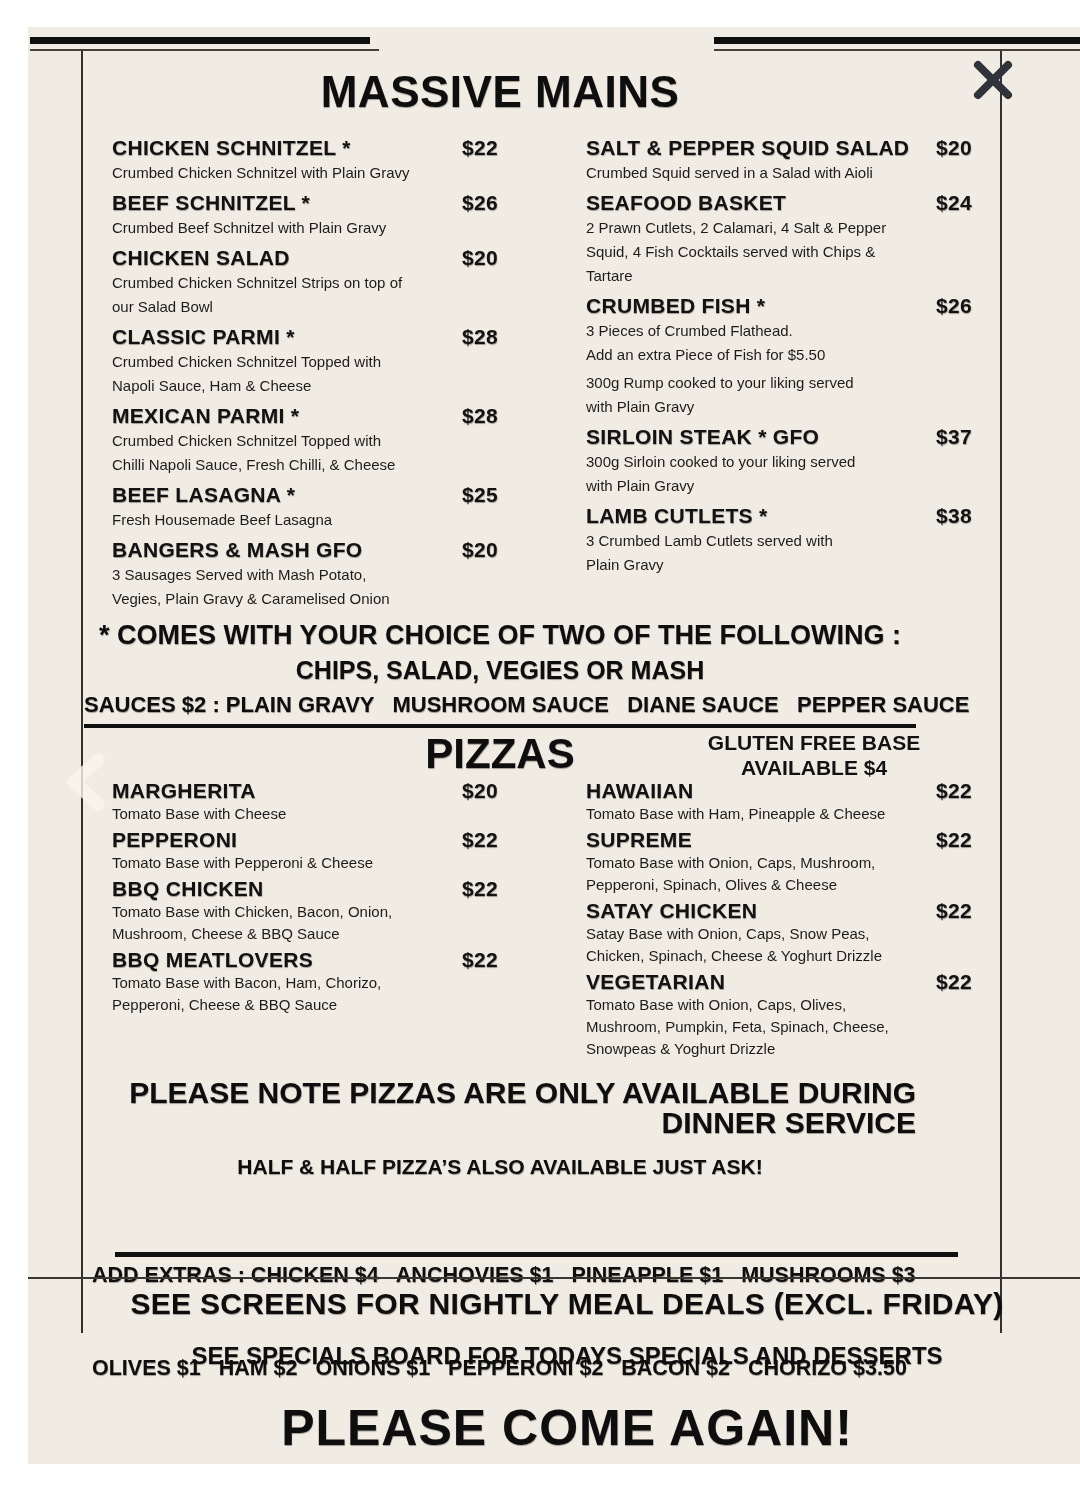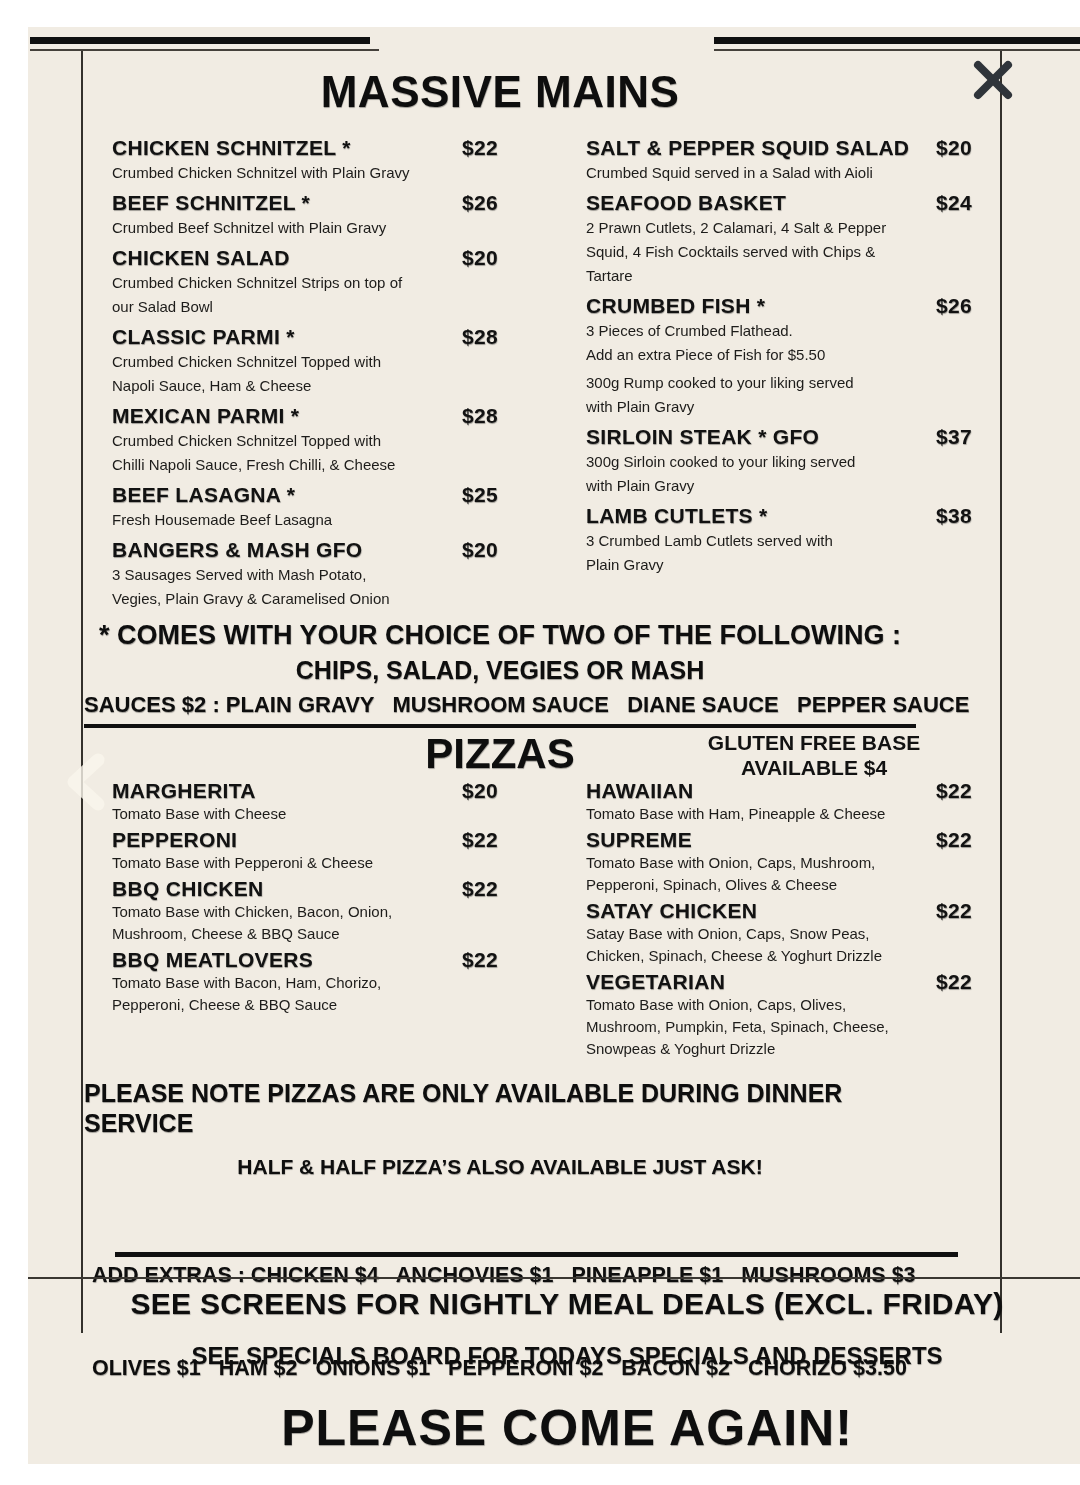--- a/index.html
+++ b/index.html
@@ -46,21 +46,21 @@
 
   .pizzas-head{position:relative;margin-top:2px;height:48px;}
   .pizzas-head h2{margin:0;text-align:center;font-size:42px;line-height:48px;font-weight:800;color:#0e0e0e;}
   .gf{position:absolute;left:600px;top:0;width:260px;text-align:center;
     font-size:21px;line-height:25px;font-weight:700;color:#121212;}
 
   .cols.pizza .mi{margin-bottom:2px;}
   .cols.pizza .mi-head{line-height:25px;}
   .cols.pizza .mi-desc{line-height:22px;}
 
-  .pnote1{margin-top:16px;text-align:left;font-size:25px;line-height:30px;font-weight:800;color:#0e0e0e;}
+  .pnote1{margin-top:16px;text-align:right;font-size:30px;line-height:30px;font-weight:800;color:#0e0e0e;}
   .pnote2{margin-top:16px;text-align:center;font-size:21px;line-height:26px;font-weight:800;color:#0e0e0e;}
   .extras{margin-top:18px;padding-left:8px;font-size:21.5px;line-height:31px;font-weight:800;white-space:pre;color:#0e0e0e;}
 
   .footer{position:absolute;left:28px;top:1286px;width:1052px;text-align:center;color:#0e0e0e;padding-left:13px;}
   .f1{font-size:30px;line-height:36px;font-weight:800;letter-spacing:0.3px;}
   .f2{margin-top:14px;font-size:24px;line-height:40px;font-weight:800;}
   .f3{margin-top:24px;font-size:50px;line-height:56px;font-weight:800;letter-spacing:1px;}
 </style>
 </head>
 <body>

